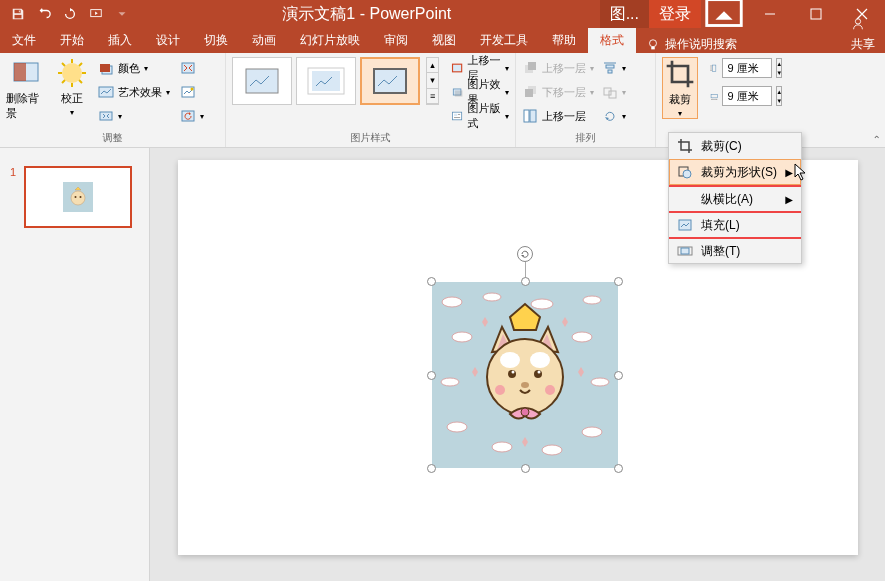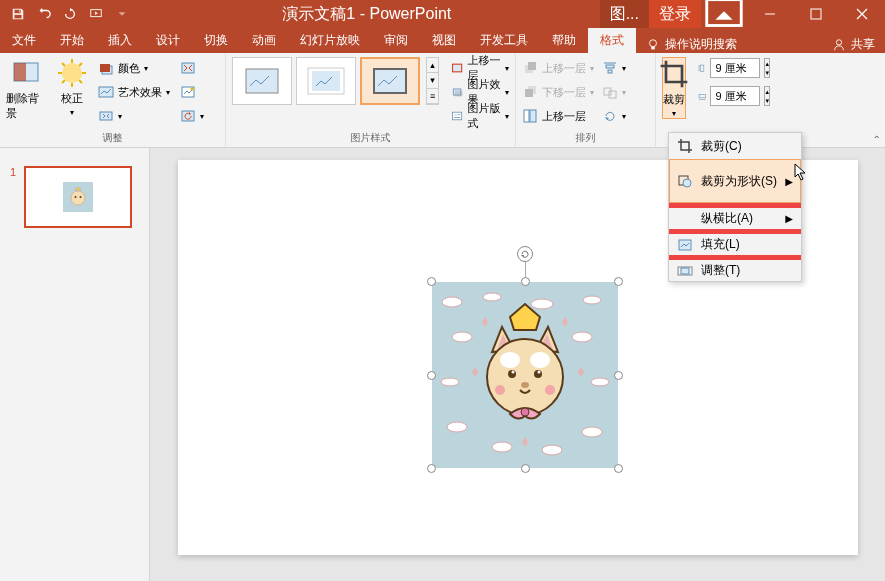--- a/index.html
+++ b/index.html
@@ -16,21 +16,21 @@
 .login-btn { padding: 0 10px; height: 28px; line-height: 28px; background: #d24726; }
 .ribbon-btn { width: 46px; height: 28px; display: flex; align-items: center; justify-content: center; }
 .win-btn { width: 46px; height: 28px; display: flex; align-items: center; justify-content: center; }
 .win-btn svg { width: 12px; height: 12px; }
 
 
 .menutabs { height: 25px; background: #b7472a; display: flex; align-items: flex-end; color: #fff; font-size: 12px; }
 .menutab { padding: 0 12px; height: 25px; line-height: 25px; cursor: pointer; }
 .menutab.active { background: #f3f3f3; color: #d24726; }
 .searchbox { display: flex; align-items: center; gap: 5px; padding: 0 10px; }
-.share { display: flex; align-items: center; gap: 5px; padding: 0 10px; margin-left: auto; }
+.share { display: flex; gap: 5px; padding: 0 10px; margin-left: auto; flex-direction: column; }
 
 
 .ribbon { height: 95px; background: #f3f3f3; border-bottom: 1px solid #d4d4d4; display: flex; position: relative; }
 .ribbon-group { border-right: 1px solid #e1e1e1; display: flex; flex-direction: column; padding: 4px 6px 2px; }
 .ribbon-group-content { flex: 1; display: flex; align-items: flex-start; gap: 6px; }
 .ribbon-group-label { text-align: center; font-size: 10px; color: #666; height: 14px; }
 .big-btn { display: flex; flex-direction: column; align-items: center; gap: 2px; font-size: 11px; cursor: pointer; width: 40px; }
 .big-btn .iconbox { width: 32px; height: 32px; display: flex; align-items: center; justify-content: center; }
 .small-row { display: flex; align-items: center; gap: 4px; font-size: 11px; height: 22px; cursor: pointer; }
 .small-row .mini-icon { width: 16px; height: 16px; }
@@ -55,23 +55,23 @@
 .thumb { width: 108px; height: 62px; background: #fff; border: 2px solid #d24726; display: flex; align-items: center; justify-content: center; }
 .canvas-area { flex: 1; position: relative; display: flex; align-items: flex-start; justify-content: center; padding-top: 12px; }
 .slide { width: 680px; height: 395px; background: #fff; box-shadow: 0 2px 6px rgba(0,0,0,0.2); position: relative; }
 .selected-img { position: absolute; left: 254px; top: 122px; width: 186px; height: 186px; }
 .sel-handle { position: absolute; width: 9px; height: 9px; background: #fff; border: 1px solid #888; border-radius: 50%; }
 .rot-handle { position: absolute; left: 50%; top: -36px; transform: translateX(-50%); width: 16px; height: 16px; border: 1px solid #888; border-radius: 50%; background: #fff; display: flex; align-items: center; justify-content: center; }
 .rot-line { position: absolute; left: 50%; top: -20px; width: 1px; height: 20px; background: #aaa; }
 
 
 .crop-dropdown { position: absolute; left: 668px; top: 132px; width: 134px; background: #f3f3f3; border: 1px solid #ccc; box-shadow: 2px 2px 6px rgba(0,0,0,0.2); font-size: 12px; z-index: 5; }
-.dd-item { display: flex; align-items: center; gap: 8px; padding: 4px 8px; cursor: pointer; height: 26px; border-top: 5px solid #ef4444; }
+.dd-item { display: flex; align-items: center; gap: 8px; padding: 4px 8px; cursor: pointer; height: 26px; border-top: 2px solid #ef4444; }
 .dd-item:first-child { border-top: none; }
-.dd-item.hover { background: #fde6d0; border: 1px solid #f2a25c; padding: 21px 7px; }
+.dd-item.hover { background: #fde6d0; border: 1px solid #f2a25c; padding: 3px 7px; }
 .dd-icon { width: 16px; height: 16px; flex-shrink: 0; }
 .dd-arrow { margin-left: auto; font-size: 10px; }
 .dd-cursor { position: absolute; left: 794px; top: 163px; z-index: 10; }
 
 .disabled { color: #aaa; }
 </style>
 </head>
 <body>
 
 <div class="titlebar">
@@ -355,21 +355,21 @@
             </svg>
             <span style="font-size:8px">▾</span>
           </div>
       </div>
     </div>
     <div class="ribbon-group-label">排列</div>
   </div>
 
   <div class="ribbon-group" style="flex:1;border-right:none">
     <div class="ribbon-group-content">
-      <div class="big-btn" style="background:#fde6d0;border:1px solid #f2a25c;width:24px">
+      <div class="big-btn" style="background:#fde6d0;border:1px solid #f2a25c;width:36px">
         <div class="iconbox">
             <svg viewBox="0 0 24 24">
               <path d="M6 2v16h16M2 6h16v16" fill="none" stroke="#444" stroke-width="2"></path>
             </svg>
           </div>
         <span>裁剪</span>
         <span style="font-size:8px">▾</span>
       </div>
       <div class="vert-stack" style="margin-left:6px;gap:6px">
         <div class="size-input">

